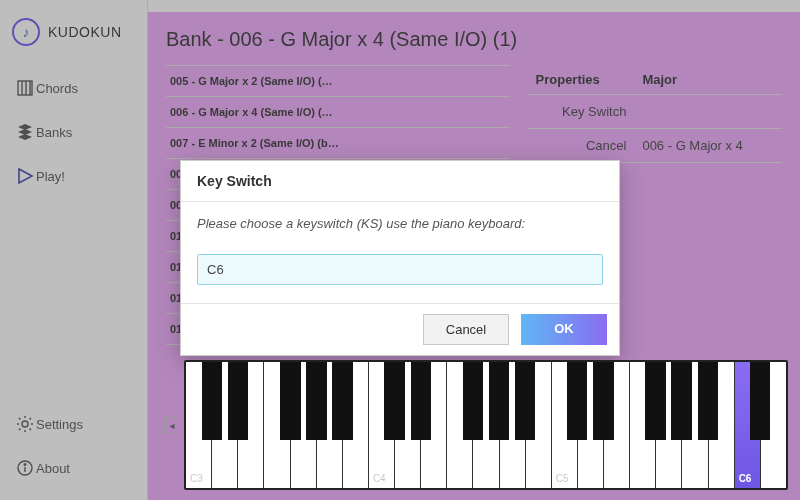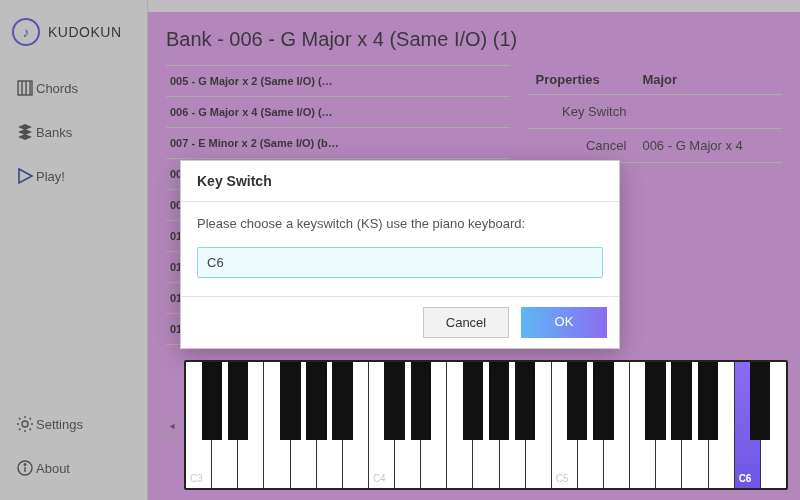--- a/index.html
+++ b/index.html
@@ -35,25 +35,25 @@
   .white-key:last-child { border-right:none; }
   .white-key.sel { background: linear-gradient(180deg,#8a6cf2, #6e57e4); }
   .white-key .lbl { position:absolute; bottom:4px; left:4px; font-size:10px; color:#c9c9c9; }
   .white-key.sel .lbl { color:#fff; font-weight:600; }
   .black-key { position:absolute; top:0; width:3.4%; height:62%; background:#111; z-index:2; }
 
   .overlay { position:absolute; inset:0; background: rgba(70,70,70,0.35); display:flex; align-items:flex-start; justify-content:center; }
   .dialog { margin-top: 160px; width: 440px; background:#fff; border:1px solid #ccc; box-shadow: 0 6px 22px rgba(0,0,0,0.25); }
   .dlg-head { padding: 12px 16px; font-size: 14px; font-weight:700; color:#333; border-bottom:1px solid #e3e3e3; }
   .dlg-body { padding: 14px 16px 18px; font-size:13px; color:#555; }
-  .dlg-body p { margin-bottom: 16px; }
+  .dlg-body p { margin-bottom: 23px; font-style: italic; }
   .dlg-input { width:100%; padding:7px 9px; font-size:13px; border:1px solid #8cd3e3; background:#ecfafd; color:#444; border-radius: 2px; outline: none; }
   .dlg-foot { padding: 10px 12px; display:flex; justify-content:flex-end; gap:12px; border-top:1px solid #e3e3e3; }
   .btn { min-width: 86px; padding: 7px 16px; font-size:13px; text-align:center; border:1px solid #c8c8c8; background:#f2f2f2; color:#333; cursor:pointer; }
-  .btn-ok { border: none; background: linear-gradient(90deg,#5fb7f4,#8a6cf2); color:#fff; font-weight:400; }
+  .btn-ok { border: none; background: linear-gradient(90deg,#5fb7f4,#8a6cf2); color:#fff; font-weight:700; }
 </style>
 </head>
 <body>
 
 <div class="app">
   <aside class="sidebar">
     <div class="logo-row">
       <div class="logo-circle">♪</div>
       <div class="logo-text">KUDOKUN</div>
     </div>

